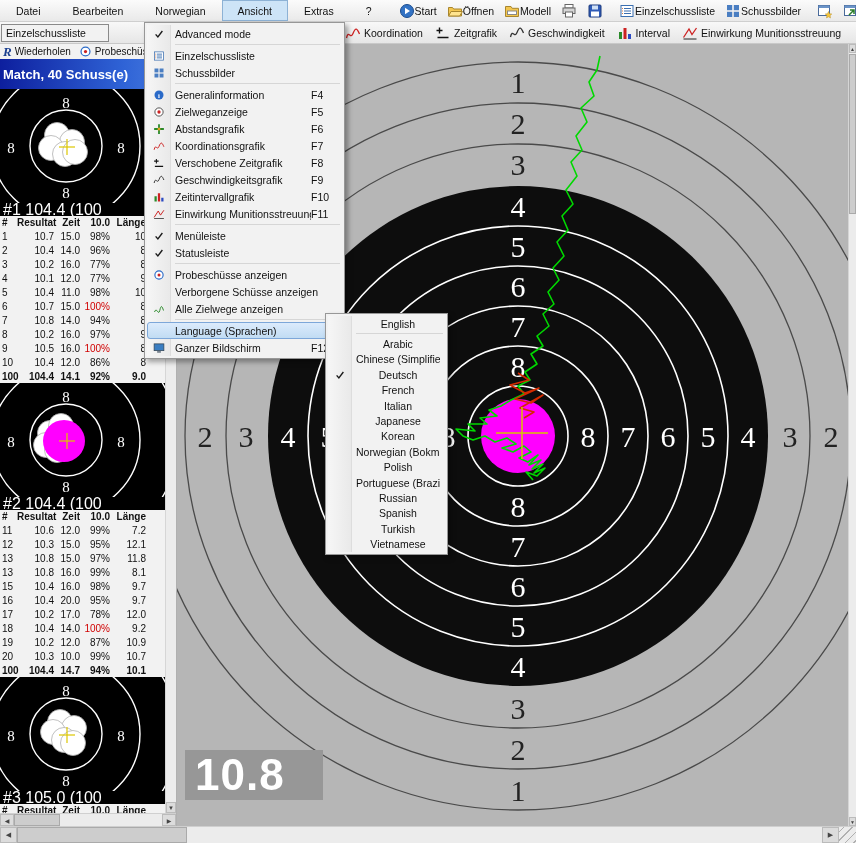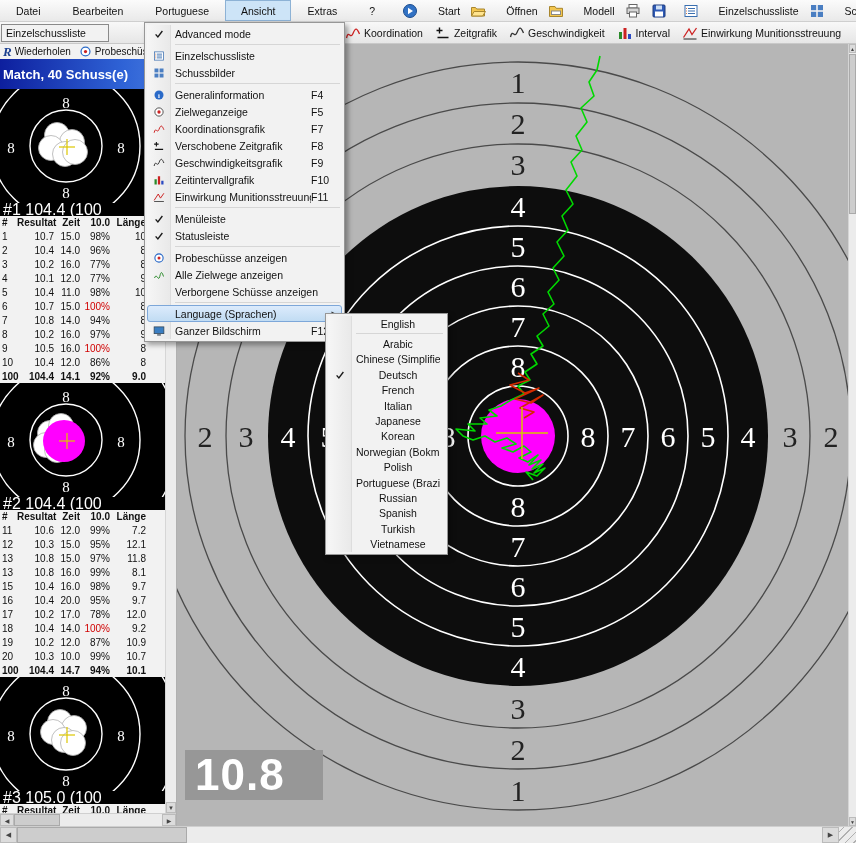--- a/index.html
+++ b/index.html
@@ -5,21 +5,21 @@
 *{margin:0;padding:0;box-sizing:border-box;}
 body{background:#9a9a9a;}
 .app{position:relative;width:856px;height:843px;background:#f0f0f0;font-family:"Liberation Sans",sans-serif;font-size:10.5px;color:#111;overflow:hidden;}
 
 
 .menubar{position:absolute;top:0;left:0;right:0;height:22px;display:flex;align-items:center;background:linear-gradient(#fbfbfb,#e9e9e9);border-bottom:1px solid #cfcfcf;}
 .mb-items{display:flex;height:100%;}
 .mb-item{padding:0 15px;display:flex;align-items:center;cursor:default;border:1px solid transparent;}
 .mb-item.active{background:#cde4f7;border:1px solid #8db2d5;}
 .vsep{width:1px;align-self:stretch;margin:3px 3px;background:#c4c4c4;}
-.tb-btn{display:flex;align-items:center;gap:20px;padding:0 5px;height:20px;white-space:nowrap;}
+.tb-btn{display:flex;align-items:center;gap:0;padding:0 5px;height:20px;white-space:nowrap;}
 .tbi{width:16px;height:16px;display:inline-flex;flex:none;}
 .tbi svg{width:100%;height:100%;}
 
 
 .toolbar2{position:absolute;top:22px;left:0;right:0;height:22px;display:flex;align-items:center;background:linear-gradient(#f8f8f8,#e6e6e6);border-bottom:1px solid #c8c8c8;}
 .tb2-select{border:1px solid #8a8a8a;background:#f2f2f2;height:18px;display:flex;align-items:center;padding:0 22px 0 4px;margin-left:1px;white-space:nowrap;}
 .tb2-btns{display:flex;margin-left:230px;}
 .tb2-btn{display:flex;align-items:center;gap:3px;padding:0 6px;height:36px;white-space:nowrap;}
 
 
@@ -83,21 +83,21 @@
 </style>
 </head>
 <body>
 
 <div class="app">
 
   <div class="menubar">
     <div class="mb-items" id="menu-items">
         <div class="mb-item">Datei</div>
         <div class="mb-item">Bearbeiten</div>
-        <div class="mb-item">Portuguese</div>
+        <div class="mb-item">Norwegian</div>
         <div class="mb-item active">Ansicht</div>
         <div class="mb-item">Extras</div>
         <div class="mb-item">?</div>
       </div>
     <div class="vsep"></div>
     <div class="tb-btn">
       <span class="tbi" id="ic-start">
           <svg viewBox="0 0 16 16">
             <circle cx="8" cy="8" r="6.5" fill="#3272c4" stroke="#1c4c8e"></circle>
             <path d="M6 4.8l5 3.2-5 3.2z" fill="#fff"></path>
@@ -617,20 +617,30 @@
             <circle cx="8" cy="8" r="5.5" fill="#fff" stroke="#222"></circle>
             <circle cx="8" cy="8" r="2.2" fill="#c22"></circle>
           </svg>
         </span>
         <span class="m-label">Zielweganzeige</span>
         <span class="m-short">F5</span>
       </div>
       <div class="m-item">
         <span class="m-icon">
           <svg viewBox="0 0 16 16">
+            <path d="M8 1.5v13M1.5 8h13" stroke="#2a8a2a" stroke-width="2.4"></path>
+            <circle cx="8" cy="8" r="2" fill="#e8a020"></circle>
+          </svg>
+        </span>
+        <span class="m-label">Abstandsgrafik</span>
+        <span class="m-short">F6</span>
+      </div>
+      <div class="m-item">
+        <span class="m-icon">
+          <svg viewBox="0 0 16 16">
             <path d="M1.5 13C3.5 4 5.5 15 8 8.5S12 3 14.5 9" fill="none" stroke="#c22" stroke-width="1.3"></path>
           </svg>
         </span>
         <span class="m-label">Koordinationsgrafik</span>
         <span class="m-short">F7</span>
       </div>
       <div class="m-item">
         <span class="m-icon">
           <svg viewBox="0 0 16 16">
             <path d="M4.5 2.5v6M1.5 5.5h6M2.5 12.5h11" stroke="#111" stroke-width="1.4"></path>
@@ -690,30 +700,30 @@
       <div class="m-item">
         <span class="m-icon">
           <svg viewBox="0 0 16 16">
             <circle cx="8" cy="8" r="5.5" fill="#fff" stroke="#2a6ac8" stroke-width="1.5"></circle>
             <circle cx="8" cy="8" r="2" fill="#c22"></circle>
           </svg>
         </span>
         <span class="m-label">Probeschüsse anzeigen</span>
       </div>
       <div class="m-item">
+        <span class="m-icon"></span>
+        <span class="m-label">Verborgene Schüsse anzeigen</span>
+      </div>
+      <div class="m-item">
         <span class="m-icon">
           <svg viewBox="0 0 16 16">
             <path d="M2 12c3-8 5 6 7-2s3-6 5 0" fill="none" stroke="#2a8a2a" stroke-width="1.3"></path>
           </svg>
         </span>
         <span class="m-label">Alle Zielwege anzeigen</span>
-      </div>
-      <div class="m-item">
-        <span class="m-icon"></span>
-        <span class="m-label">Verborgene Schüsse anzeigen</span>
       </div>
       <div class="m-sep"></div>
       <div class="m-item sel">
         <span class="m-icon"></span>
         <span class="m-label">Language (Sprachen)</span>
         <span class="m-arrow">▶</span>
       </div>
       <div class="m-item">
         <span class="m-icon">
           <svg viewBox="0 0 16 16">

